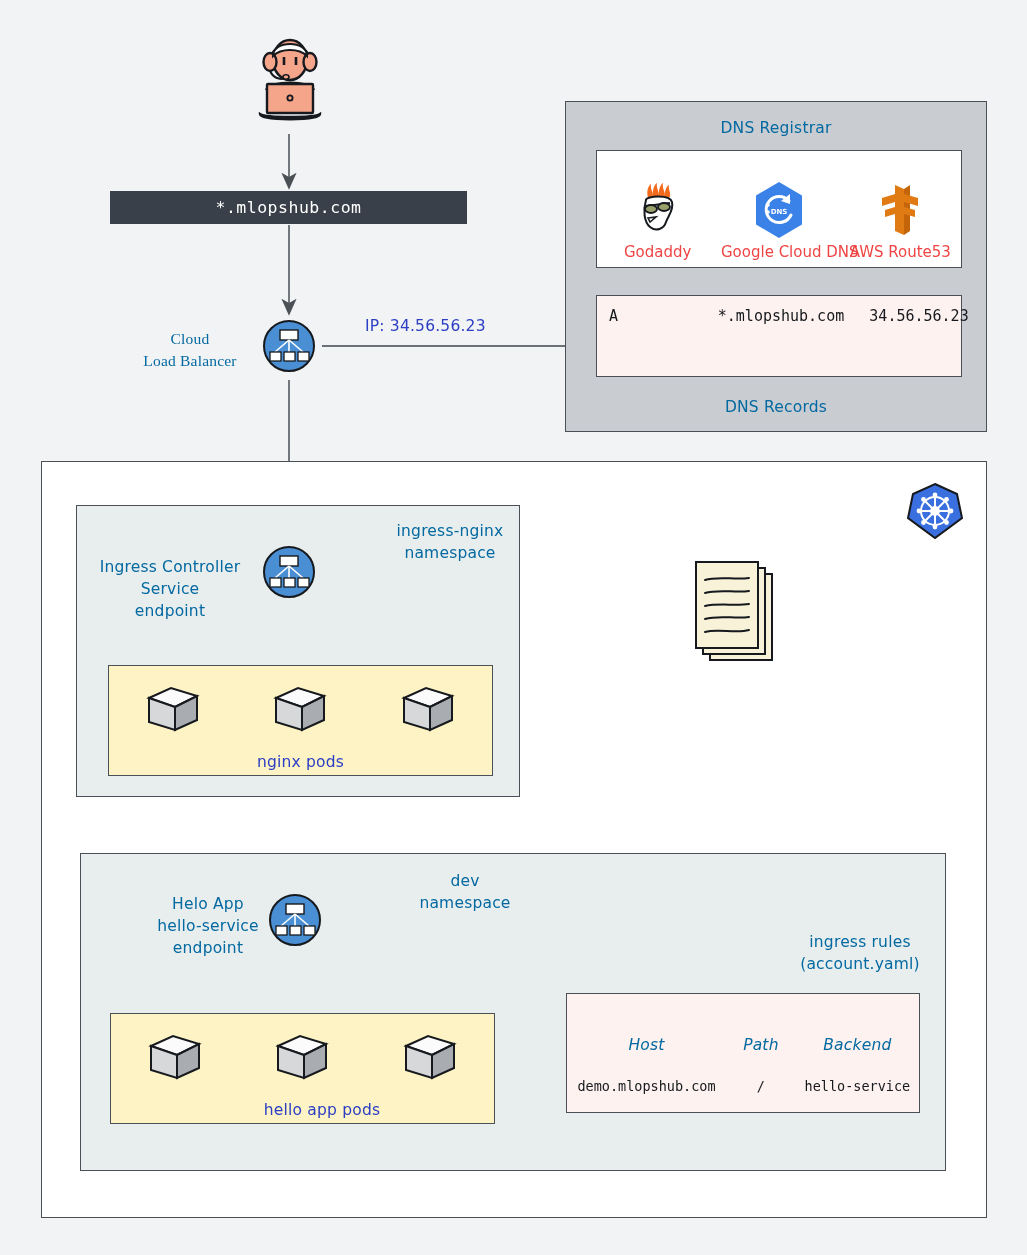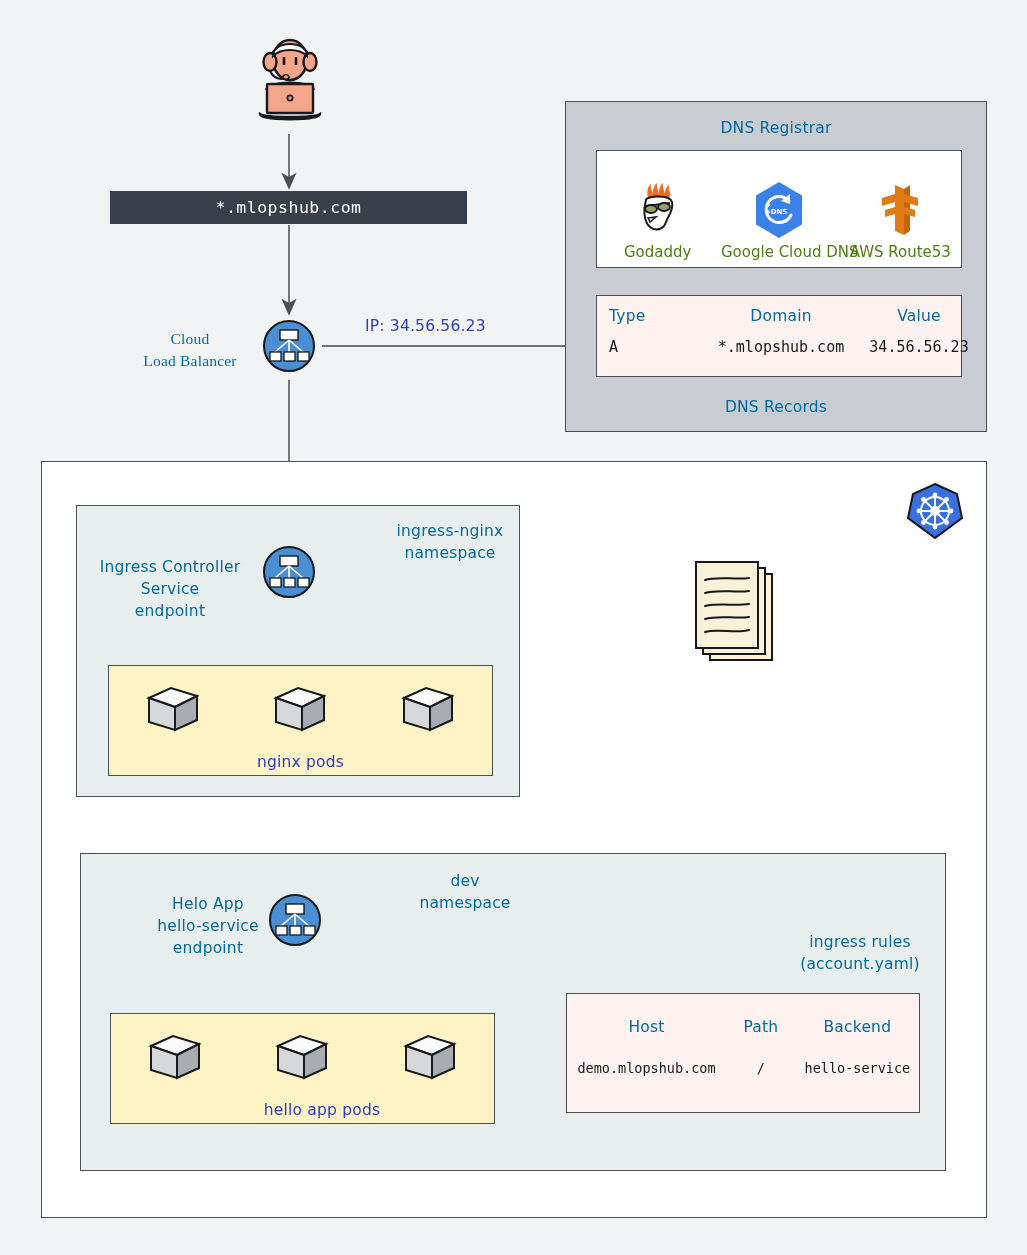--- a/index.html
+++ b/index.html
@@ -71,21 +71,21 @@
     left: 596px; top: 150px;
     width: 366px; height: 118px;
     background: #ffffff;
     border: 1.4px solid #4b5057;
     box-sizing: border-box;
     display: flex; align-items: flex-end; justify-content: space-around;
     padding-bottom: 6px;
   }
   .provider { width: 116px; text-align: center; }
   .provider .ico { height: 66px; display: flex; align-items: center; justify-content: center; }
-  .provider .nm { font-size: 15px; color: #4d7c0f; white-space: nowrap; }
+  .provider .nm { font-size: 15px; color: #ef4444; white-space: nowrap; }
   #dns-records-table {
     left: 596px; top: 295px;
     width: 366px; height: 82px;
     background: #fdf2ef;
     border: 1.4px solid #4b5057;
     box-sizing: border-box;
   }
   #dns-records-caption { left: 565px; top: 396px; width: 422px; }
   .rec-row { display: flex; width: 100%; }
   .rec-row > div { flex: 0 0 auto; }
@@ -282,25 +282,20 @@
 
           <polygon points="8,29 18,26 18,33 8,36" fill="#e07a12"></polygon>
           <polygon points="27,26 38,29 38,36 27,33" fill="#e07a12"></polygon>
         </svg>
       </div>
       <div class="nm">AWS Route53</div>
     </div>
   </div>
 
   <div class="abs" id="dns-records-table">
-    <div class="rec-row" style="margin-top:9px;">
-      <div class="hand rec-type">Type</div>
-      <div class="hand rec-dom">Domain</div>
-      <div class="hand rec-val">Value</div>
-    </div>
     <div class="rec-row" style="margin-top:11px;">
       <div class="mono rec-type">A</div>
       <div class="mono rec-dom">*.mlopshub.com</div>
       <div class="mono rec-val">34.56.56.23</div>
     </div>
   </div>
   <div class="abs hand" id="dns-records-caption">DNS Records</div>
 
   <div class="abs" id="cluster-box"></div>
 
@@ -429,21 +424,21 @@
         <polygon points="8,18 34,27 34,50 8,42" fill="#d6d8da" stroke="#16191d" stroke-width="2"></polygon>
         <polygon points="34,27 56,16 56,40 34,50" fill="#a9adb1" stroke="#16191d" stroke-width="2"></polygon>
       </svg>
     </div>
   </div>
   <div class="abs hand blue" id="hello-pods-label">hello app pods</div>
 
   <div class="abs hand" id="ingress-rules-label">ingress rules
 (account.yaml)</div>
   <div class="abs" id="ingress-rules-table">
-    <div class="ir-row" style="margin-top:22px;">
+    <div class="ir-row" style="margin-top:40px;font-style:italic;">
       <div class="hand ir-host">Host</div>
       <div class="hand ir-path">Path</div>
       <div class="hand ir-back">Backend</div>
     </div>
     <div class="ir-row" style="margin-top:22px;">
       <div class="mono ir-host" style="font-size:13.5px;">demo.mlopshub.com</div>
       <div class="mono ir-path" style="font-size:13.5px;">/</div>
       <div class="mono ir-back" style="font-size:13.5px;">hello-service</div>
     </div>
   </div>

